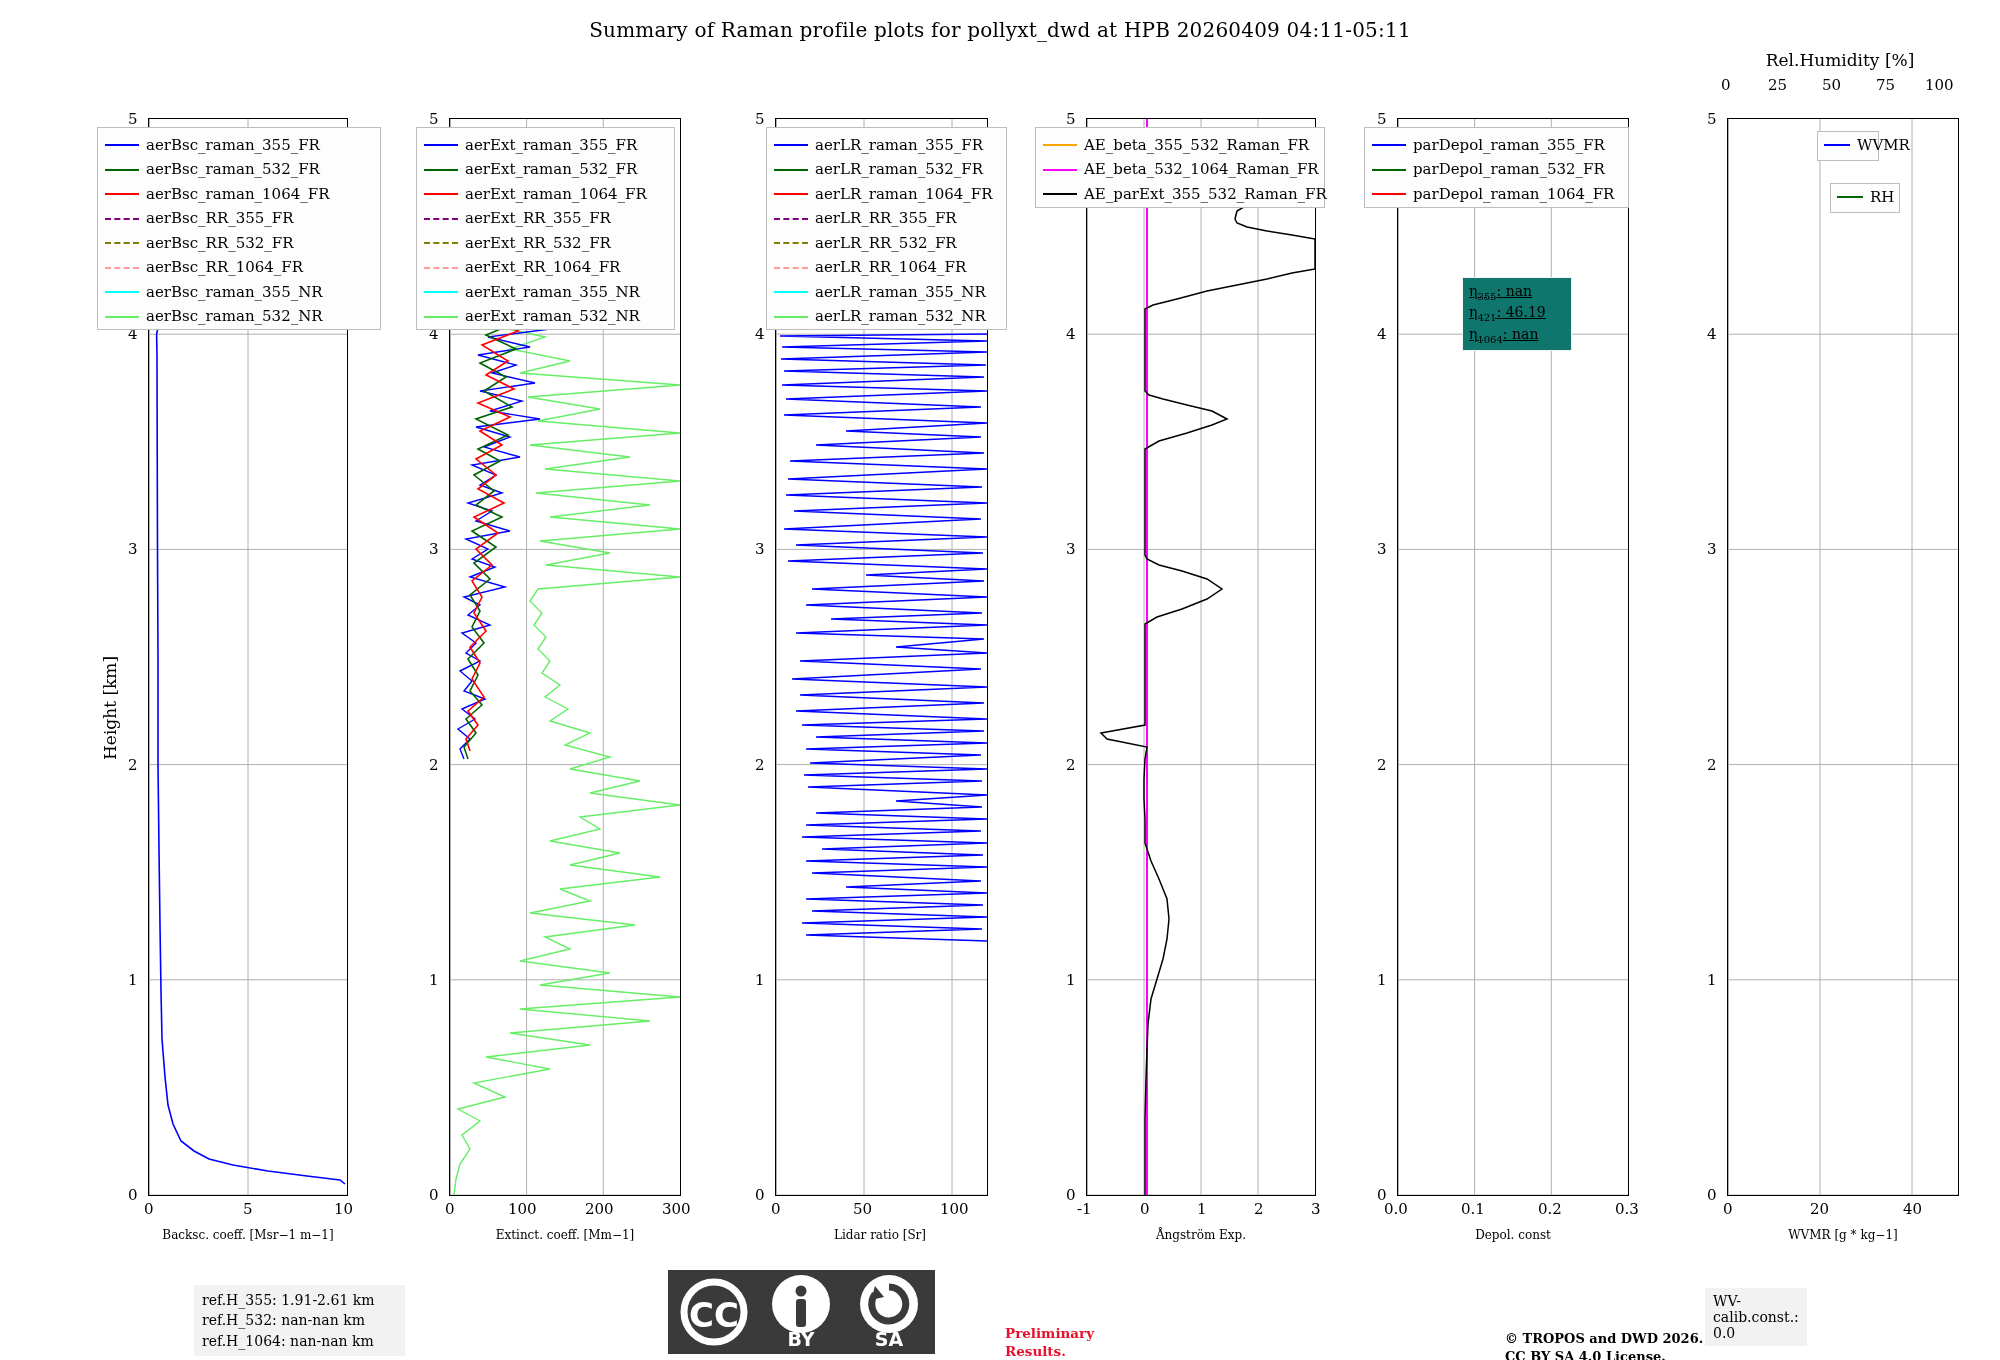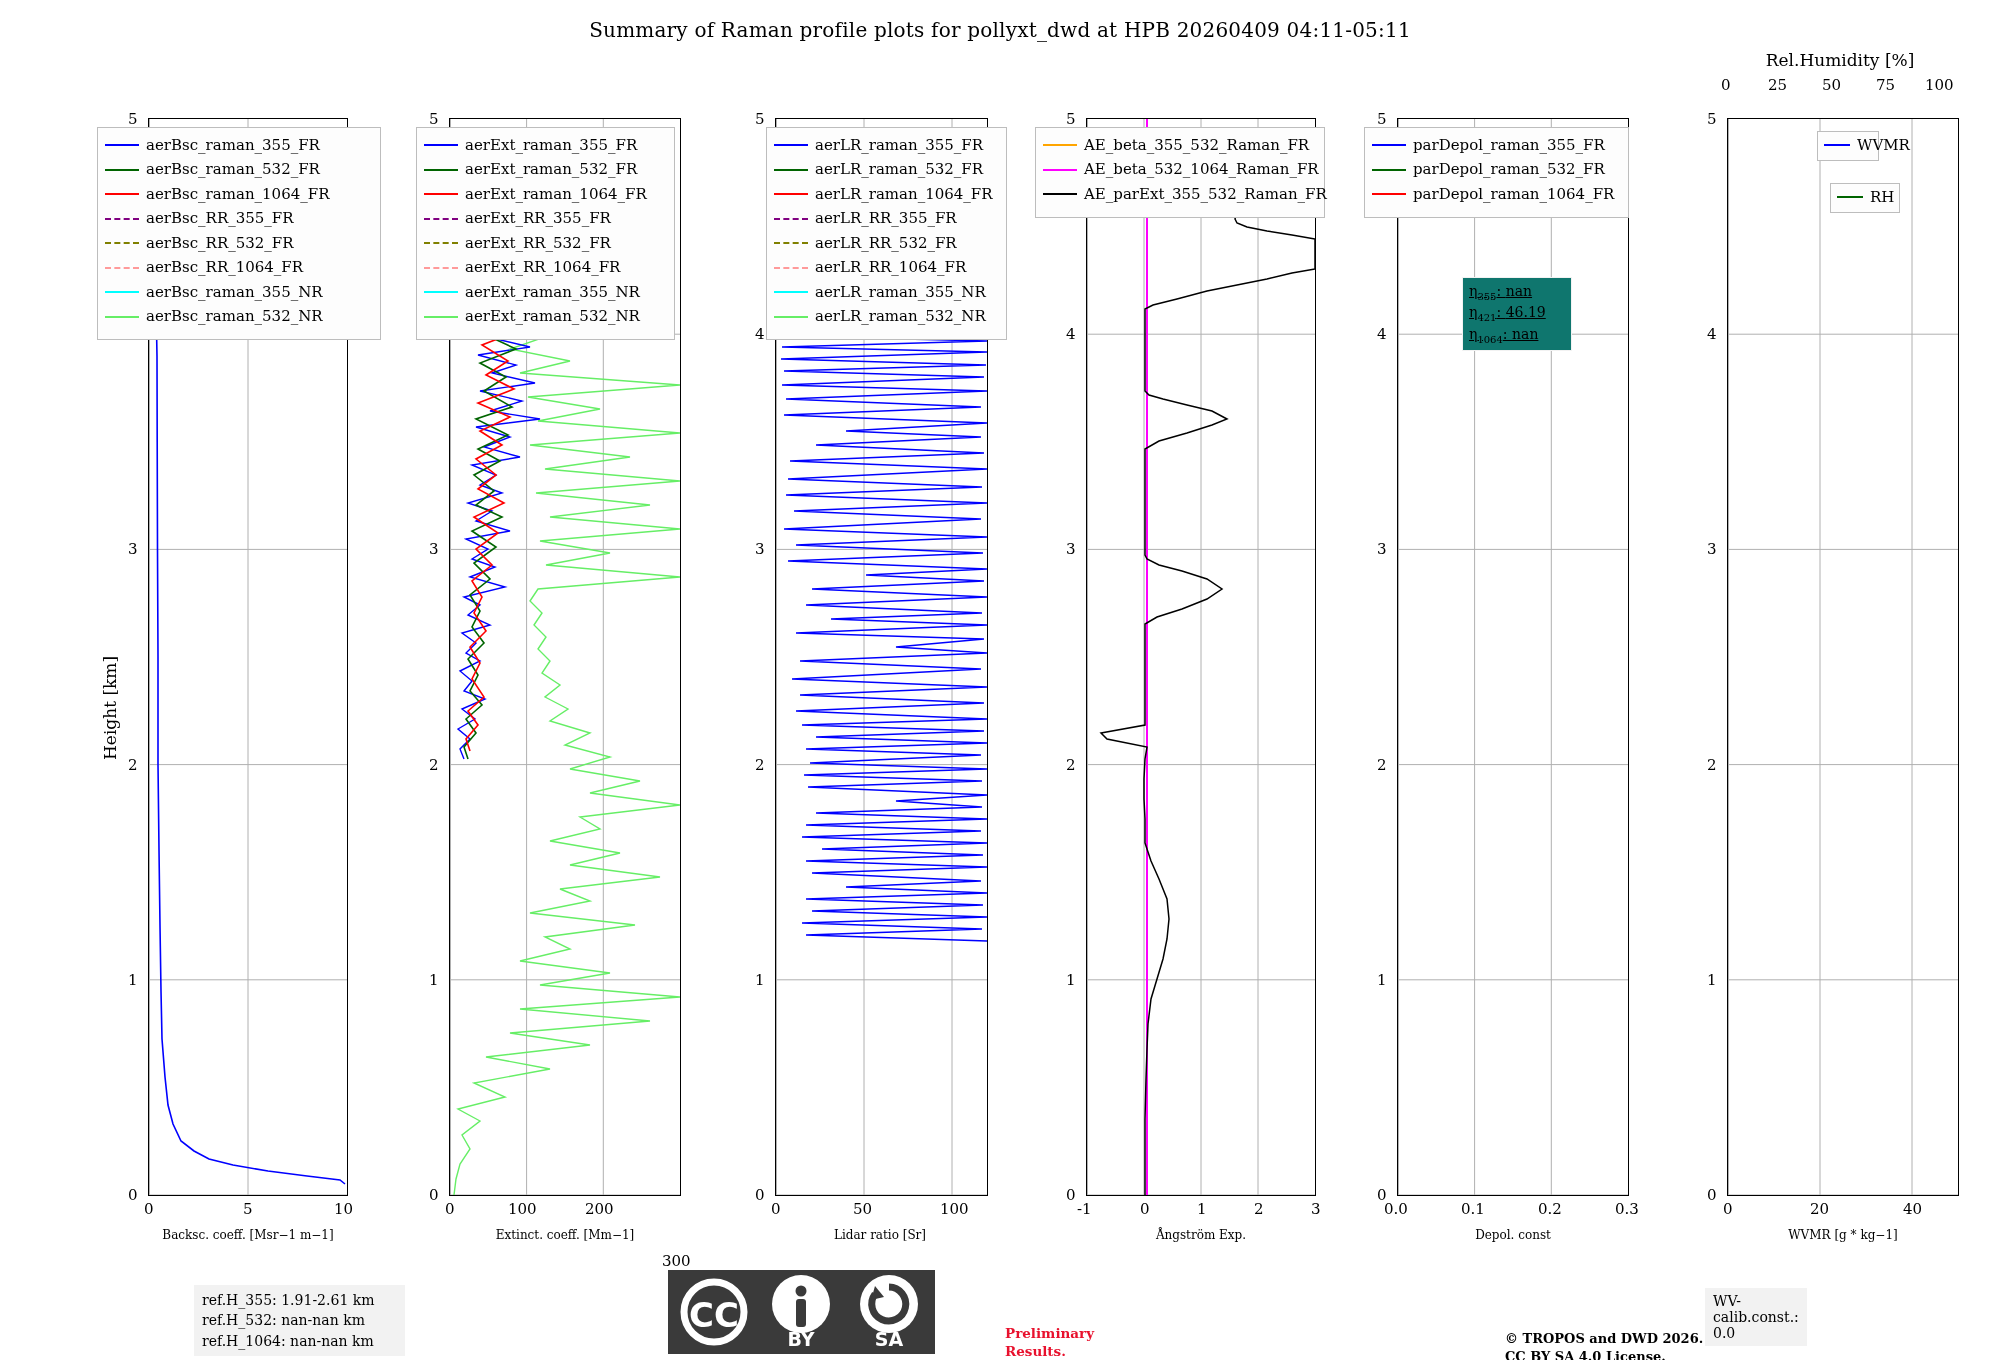--- a/index.html
+++ b/index.html
@@ -19,21 +19,21 @@
     position:absolute;border:1.1px solid #000;box-sizing:border-box;background:#fff;
   }
   .tick-label{position:absolute;font-size:15px;}
   .axis-title{position:absolute;font-size:12px;text-align:center;}
   .ylabel{
     position:absolute;font-size:17px;
     transform:rotate(-90deg);transform-origin:left top;white-space:nowrap;
   }
   .legend{
     position:absolute;border:1px solid #bdbdbd;background:#fdfdfd;
-    padding:5px 7px 10px 7px;font-size:14.5px;line-height:1.0;
+    padding:5px 7px 0 7px;font-size:14.5px;line-height:1.0;
     box-sizing:border-box;
   }
   .legend .row{display:flex;align-items:center;height:24.5px;white-space:nowrap;}
   .legend .swatch{display:inline-block;width:34px;height:0;border-top-width:2px;margin-right:7px;flex:0 0 auto;}
   .legend .lbl{font-size:15px;}
   .annot{
     position:absolute;background:#0f766e;border:1px solid #f2f2f2;
     font-size:14px;padding:4px 6px;line-height:1.35;text-decoration:underline;
   }
   svg{display:block;}
@@ -139,21 +139,21 @@
   <div class="tick-label" style="left:429px;top:110px;">5</div>
   <div class="tick-label" style="left:429px;top:325px;">4</div>
   <div class="tick-label" style="left:429px;top:540px;">3</div>
   <div class="tick-label" style="left:429px;top:756px;">2</div>
   <div class="tick-label" style="left:429px;top:971px;">1</div>
   <div class="tick-label" style="left:429px;top:1186px;">0</div>
 
   <div class="tick-label" style="left:445px;top:1200px;">0</div>
   <div class="tick-label" style="left:508px;top:1200px;">100</div>
   <div class="tick-label" style="left:585px;top:1200px;">200</div>
-  <div class="tick-label" style="left:662px;top:1252px;">300</div>
+  <div class="tick-label" style="left:662px;top:1200px;">300</div>
 
   <div class="axis-title" style="left:415px;top:1228px;width:300px;">Extinct. coeff. [Mm−1]</div>
 
   <div class="legend" style="left:416px;top:127px;width:259px;">
     <div class="row">
         <span class="swatch" style="border-top:2px solid #0000ff;"></span>
         <span class="lbl">aerExt_raman_355_FR</span>
       </div>
     <div class="row">
         <span class="swatch" style="border-top:2px solid #006400;"></span>

